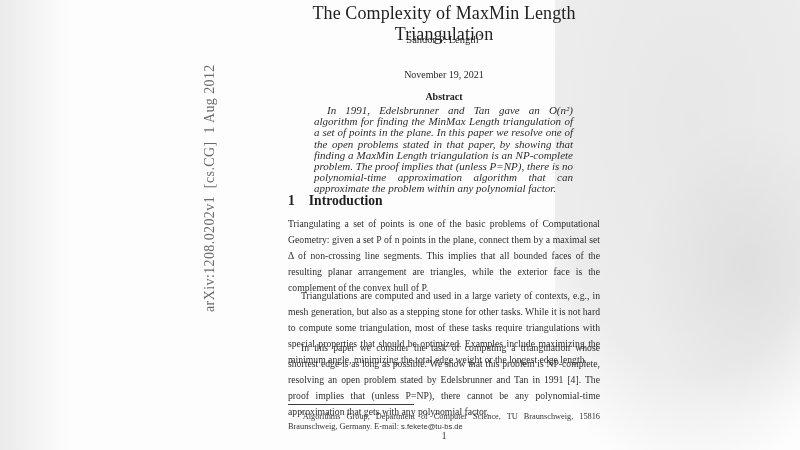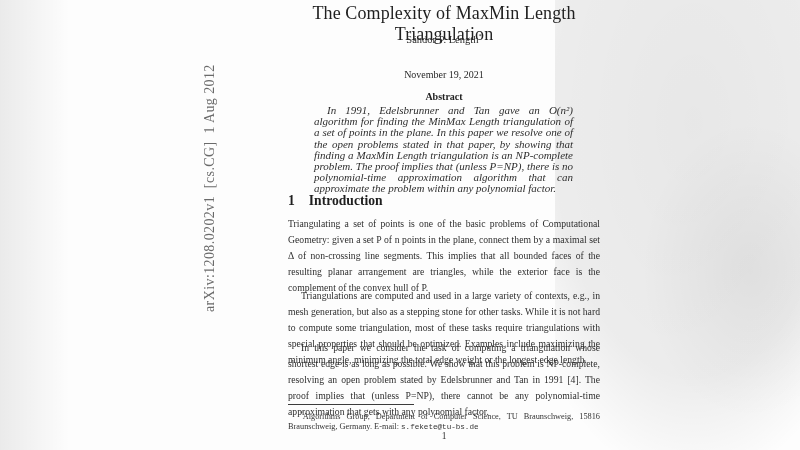--- a/index.html
+++ b/index.html
@@ -102,21 +102,21 @@
   .footnote {
     top: 408px;
     font-size: 8.3px;
     line-height: 10.6px;
     text-align: justify;
     text-indent: 12px;
     color: #333333;
   }
   .footnote sup { font-size: 5.5px; }
   .mono {
-    font-family: Liberation Mono, monospace;
+    font-family: Liberation Sans, sans-serif;
     font-size: 7.6px;
   }
   .pagenum {
     top: 431px;
     text-align: center;
     font-size: 9.5px;
     color: #333333;
   }
 </style>
 </head>

